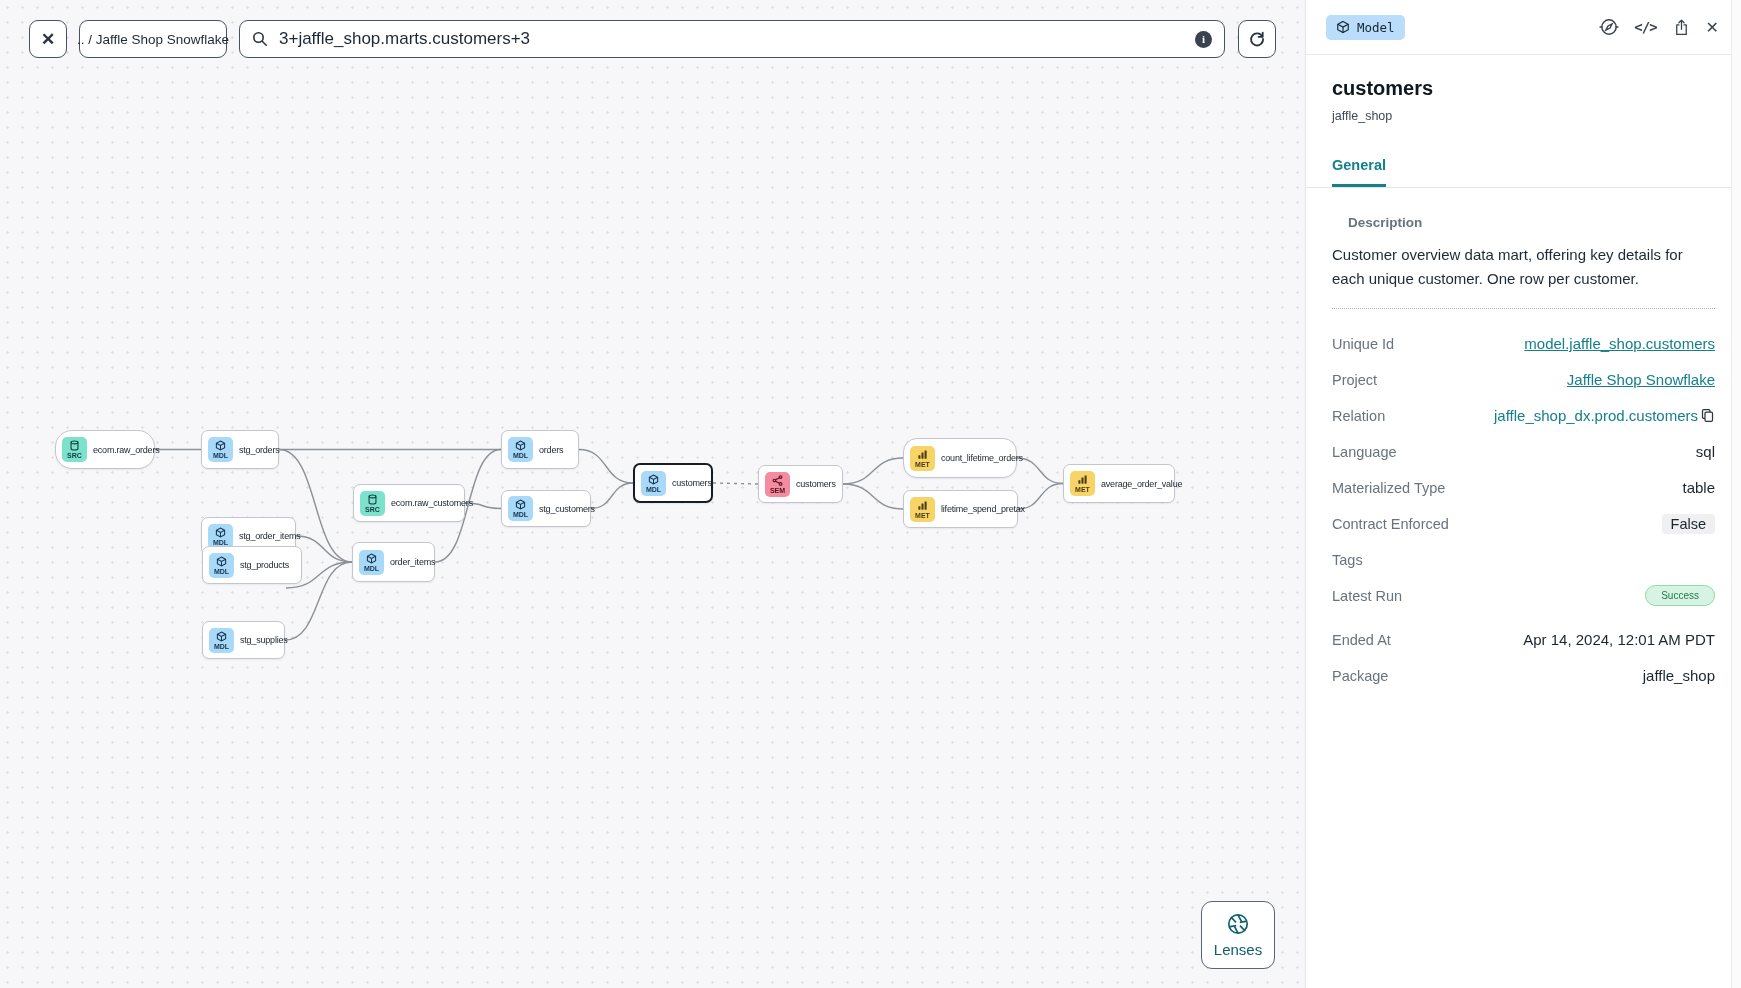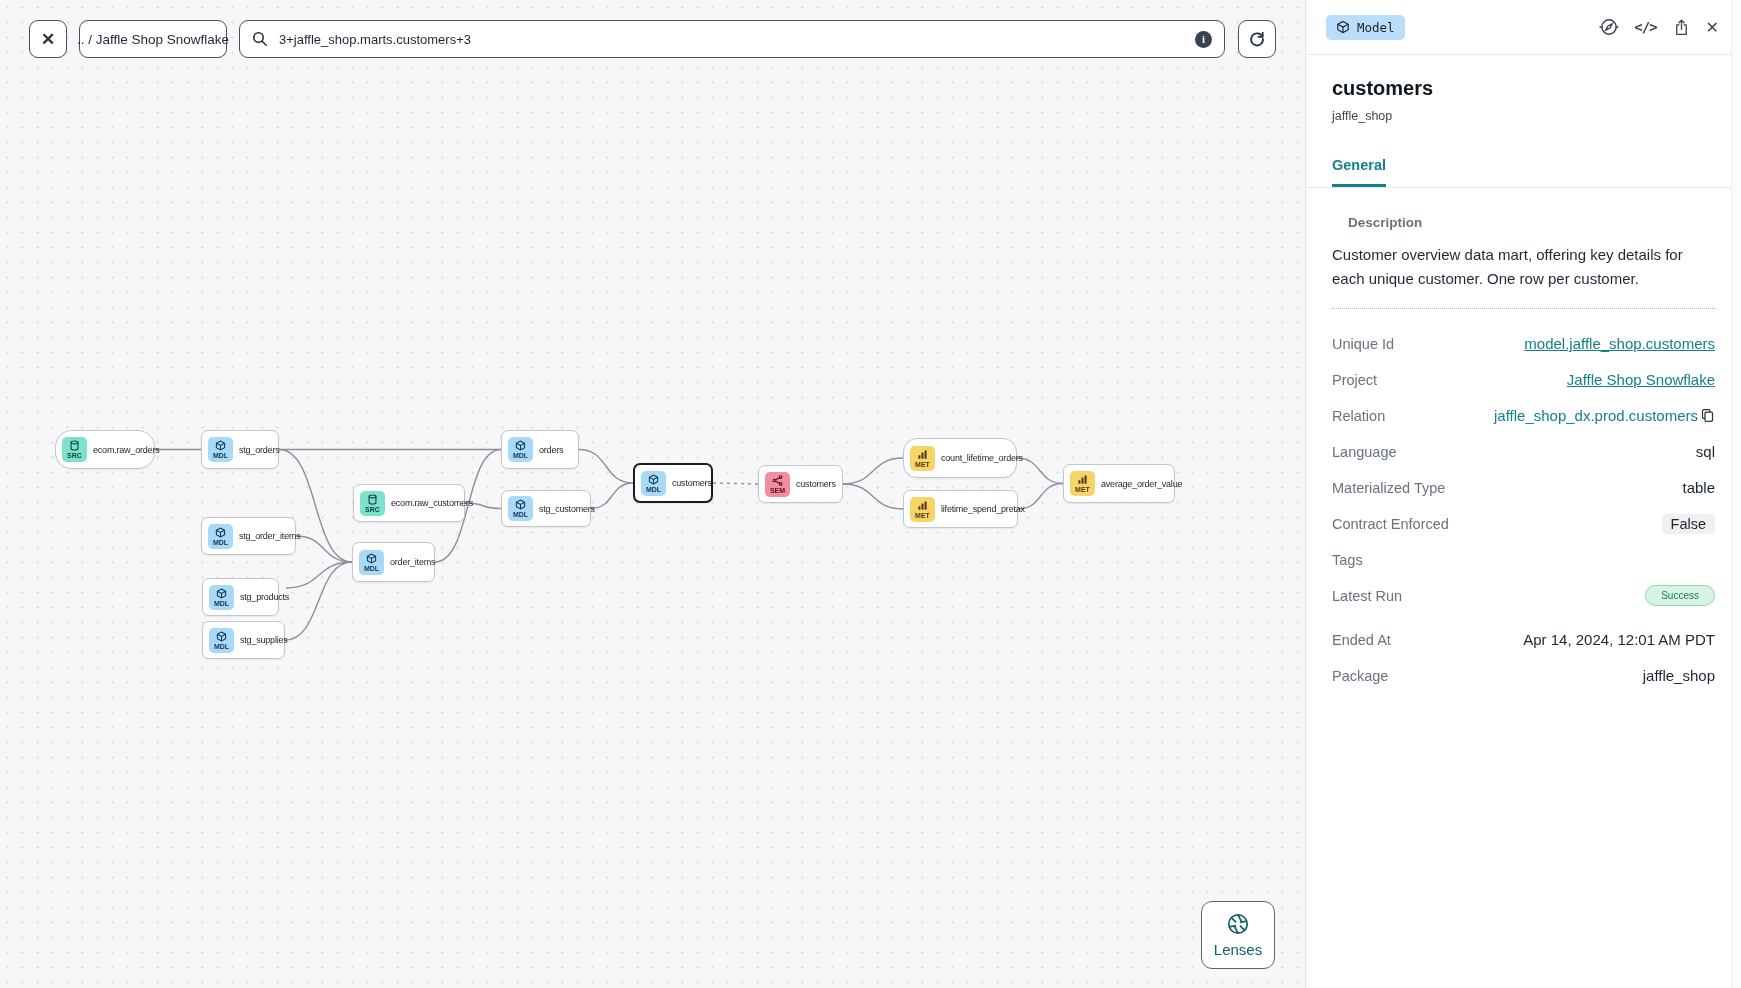--- a/index.html
+++ b/index.html
@@ -23,21 +23,21 @@
     box-sizing:border-box;cursor:pointer;color:#2b3440;
   }
   .btn-close{left:29px;top:20px;width:38px;height:38px;font-size:17px;font-weight:700;}
   .btn-crumb{left:79px;top:20px;width:148px;height:38px;font-size:13.5px;color:#1d2835;padding:0 10px;white-space:nowrap;}
   .searchbox{
     position:absolute;left:239px;top:20px;width:986px;height:38px;background:#fff;
     border:1.5px solid #475161;border-radius:9px;box-sizing:border-box;
     display:flex;align-items:center;padding:0 12px;gap:9px;
   }
   .searchbox input{
-    flex:1;border:none;outline:none;font-size:13px;color:#1d2835;
+    flex:1;border:none;outline:none;font-size:17px;color:#1d2835;
     font-family:"Liberation Sans",sans-serif;background:transparent;
   }
   .info-dot{
     width:17px;height:17px;border-radius:50%;background:#39434f;color:#fff;
     display:flex;align-items:center;justify-content:center;
     font-size:11px;font-weight:700;font-family:"Liberation Serif",serif;flex:0 0 auto;cursor:pointer;
   }
   .btn-refresh{left:1238px;top:20px;width:38px;height:38px;}
   svg.ic{display:block;}
   
@@ -171,21 +171,21 @@
         <span class="chip t-MDL">
           <svg width="11" height="11" viewBox="0 0 16 16" fill="none" stroke="currentColor" stroke-width="1.5">
             <path d="M8 1.5 L14 4.8 V11.2 L8 14.5 L2 11.2 V4.8 Z"></path>
             <path d="M2 4.8 L8 8 L14 4.8"></path>
             <path d="M8 8 V14.5"></path>
           </svg>
           <span class="chip-tag">MDL</span>
         </span>
         <span class="nlabel">stg_order_items</span>
       </div>
-      <div class="gnode t" style="left: 202px; top: 578px; width: 77px; height: 38px;">
+      <div class="gnode t" style="left: 202px; top: 546px; width: 100px; height: 38px;">
         <span class="chip t-MDL">
           <svg width="11" height="11" viewBox="0 0 16 16" fill="none" stroke="currentColor" stroke-width="1.5">
             <path d="M8 1.5 L14 4.8 V11.2 L8 14.5 L2 11.2 V4.8 Z"></path>
             <path d="M2 4.8 L8 8 L14 4.8"></path>
             <path d="M8 8 V14.5"></path>
           </svg>
           <span class="chip-tag">MDL</span>
         </span>
         <span class="nlabel">stg_products</span>
       </div>

